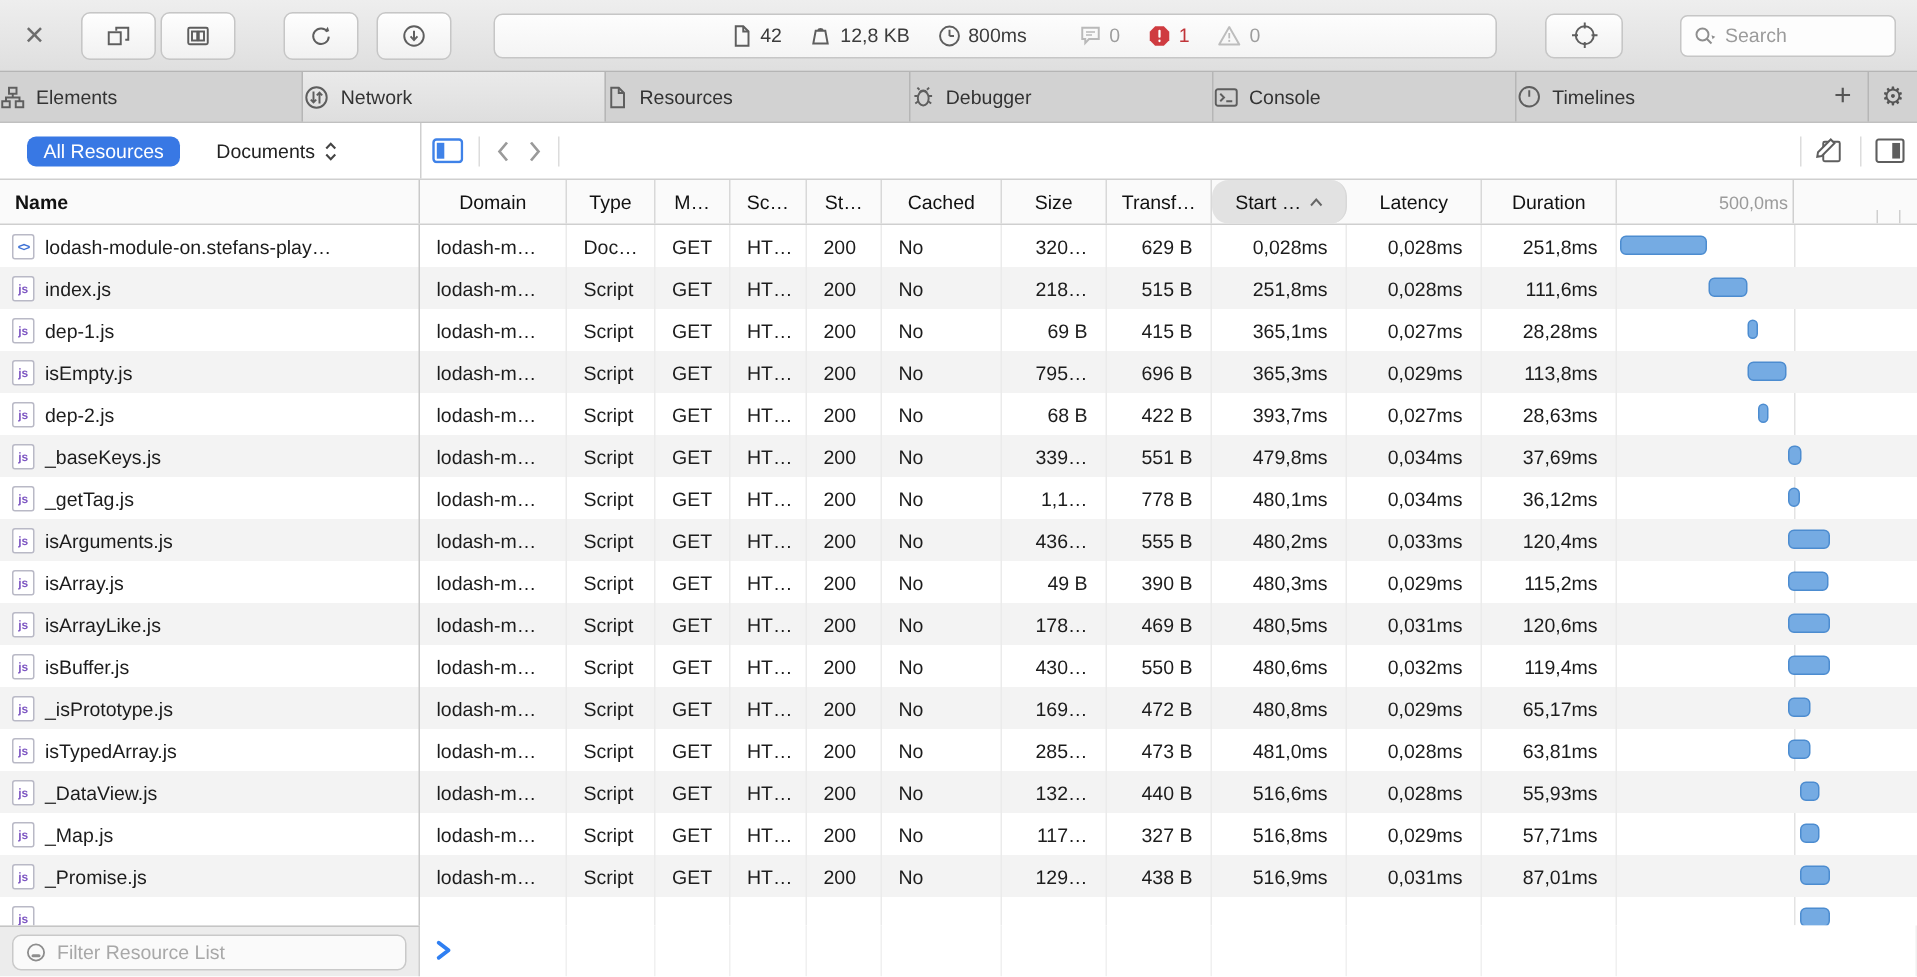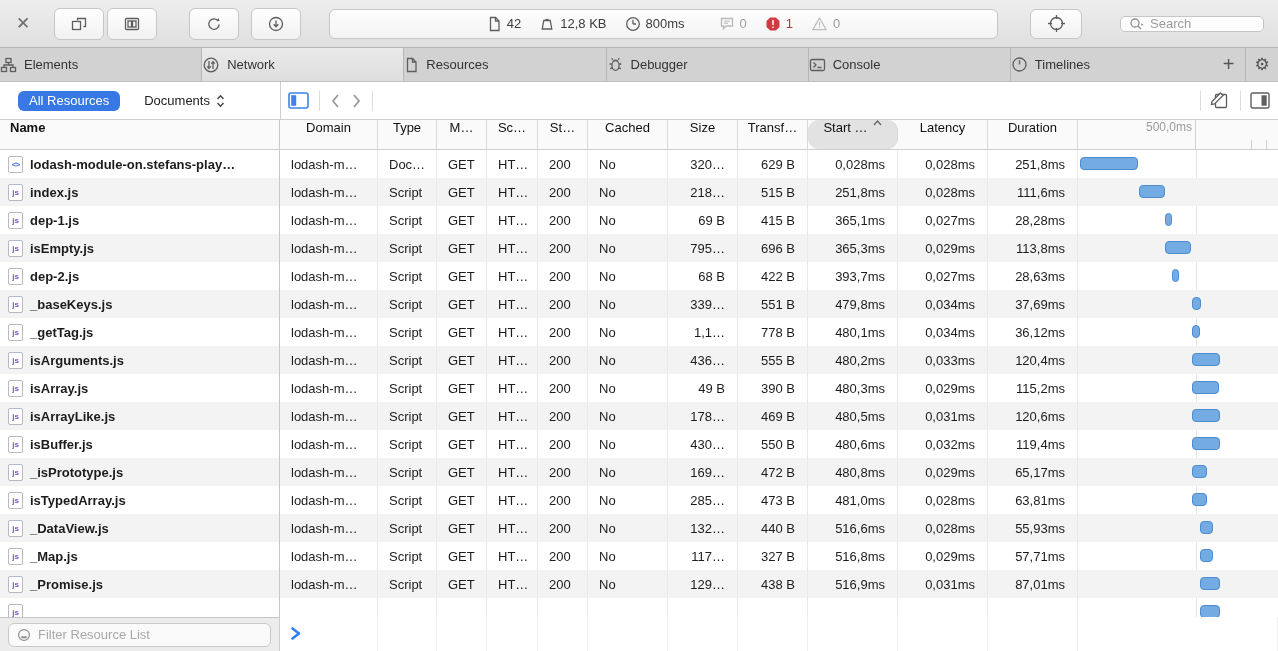--- a/index.html
+++ b/index.html
@@ -20,21 +20,21 @@
   .gap32 { margin-left:32px; } .gap12 { margin-left:12px; }
   .stats-capsule { flex:1; height:30px; margin-left:28px; margin-right:32px;
     border:1px solid #c6c6c6; border-radius:6px; background:linear-gradient(#fdfdfd,#f4f4f4);
     display:flex; align-items:center; justify-content:center; gap:18px; }
   .stat { display:flex; align-items:center; gap:5px; color:#3c3c3c; }
   .stat.dim { color:#9d9d9d; }
   .stat.err { color:#c03439; }
   .stat.msgs { margin-left:16px; }
   .target-btn { width:52px; height:30px; border:1px solid #c6c6c6; border-radius:6px;
     background:linear-gradient(#fefefe,#f1f1f1); display:flex; align-items:center; justify-content:center; }
-  .search-field { width:144px; height:16px; margin-left:38px; border:1px solid #c6c6c6; border-radius:5px;
+  .search-field { width:144px; height:28px; margin-left:38px; border:1px solid #c6c6c6; border-radius:5px;
     background:#fdfdfd; display:flex; align-items:center; padding:0 8px; gap:6px; color:#9b9b9b; }
 
   
   .tabbar { height:34px; display:flex; background:#d2d2d2; border-bottom:1px solid #c0c0c0; }
   .tab { flex:1; display:flex; align-items:center; justify-content:flex-start; gap:7px;
     border-right:1px solid #b6b6b6; color:#333; }
   .tab.active { background:linear-gradient(#eaeaea,#dedede); }
   .tab-extra { width:33px; display:flex; align-items:center; justify-content:center; color:#555; }
   .tab-extra.plus { font-size:20px; font-weight:400; }
   .tab-extra.gear { font-size:17px; border-left:1px solid #b6b6b6; }
@@ -47,33 +47,33 @@
   .doc-dropdown { margin-left:24px; display:flex; align-items:center; gap:6px; color:#222; }
   .nav-div { position:absolute; left:280px; top:0; bottom:0; width:1px; background:#cfcfcf; }
   .nav-right-of-divider { position:absolute; left:288px; display:flex; align-items:center; gap:10px; }
   .vsep { width:1px; height:20px; background:#dcdcdc; }
   .nav-right { position:absolute; right:8px; display:flex; align-items:center; gap:9px; }
 
   
   :root { --cols:280px 98px 59px 50px 51px 50px 80px 70px 70px 90px 90px 90px 200px; }
   .thead { height:30px; display:grid; grid-template-columns:var(--cols);
     background:#fafafa; border-bottom:1px solid #cfcfcf; position:relative; }
-  .th { display:flex; align-items:flex-start; justify-content:center; border-right:1px solid #d8d8d8;
+  .th { display:flex; align-items:center; justify-content:center; border-right:1px solid #d8d8d8;
     color:#111; overflow:hidden; white-space:nowrap; }
   .th.name { justify-content:flex-start; padding-left:10px; font-weight:bold; border-right:1px solid #c9c9c9; }
   .th.sorted { background:#e2e2e2; gap:5px;border-radius:11px; }
   .th.timeline { justify-content:flex-end; padding-right:86px; color:#9b9b9b; font-size:12px; border-right:none; position:relative; }
   .tick { position:absolute; bottom:0; width:1px; background:#cfcfcf; }
   .tbody { height:467px; overflow:hidden; position:relative; }
   .gridline-500 { position:absolute; left:1196px; top:0; bottom:0; width:1px; background:#e3e3e3; }
   .row { display:grid; grid-template-columns:var(--cols); height:28px; align-items:center; position:relative; }
   .row:nth-of-type(even) { background:#f3f3f3; }
   .cell { height:100%; display:flex; align-items:center; border-right:1px solid #ebebeb;
     overflow:hidden; white-space:nowrap; }
-  .cell.name { padding-left:8px; gap:7px; border-right:1px solid #c9c9c9;font-weight:bold; }
+  .cell.name { padding-left:8px; gap:7px; border-right:1px solid #c9c9c9; }
   .cell.lpad { padding-left:11px; }
   .cell.num { justify-content:flex-end; padding-right:12px; }
   .cell.waterfall { border-right:none; position:relative; }
   .bar { position:absolute; top:7px; height:13px; border-radius:4px;
     background:#75abe3; border:1px solid #4c8cd0; }
   .ficon { width:15px; height:17px; position:relative; flex:none;
     background:#fff; border:1px solid #b9b9c6; border-radius:2px;
     display:flex; align-items:center; justify-content:center;
     font-size:8px; font-weight:bold; }
   .ficon.js { color:#7d56c2; }

